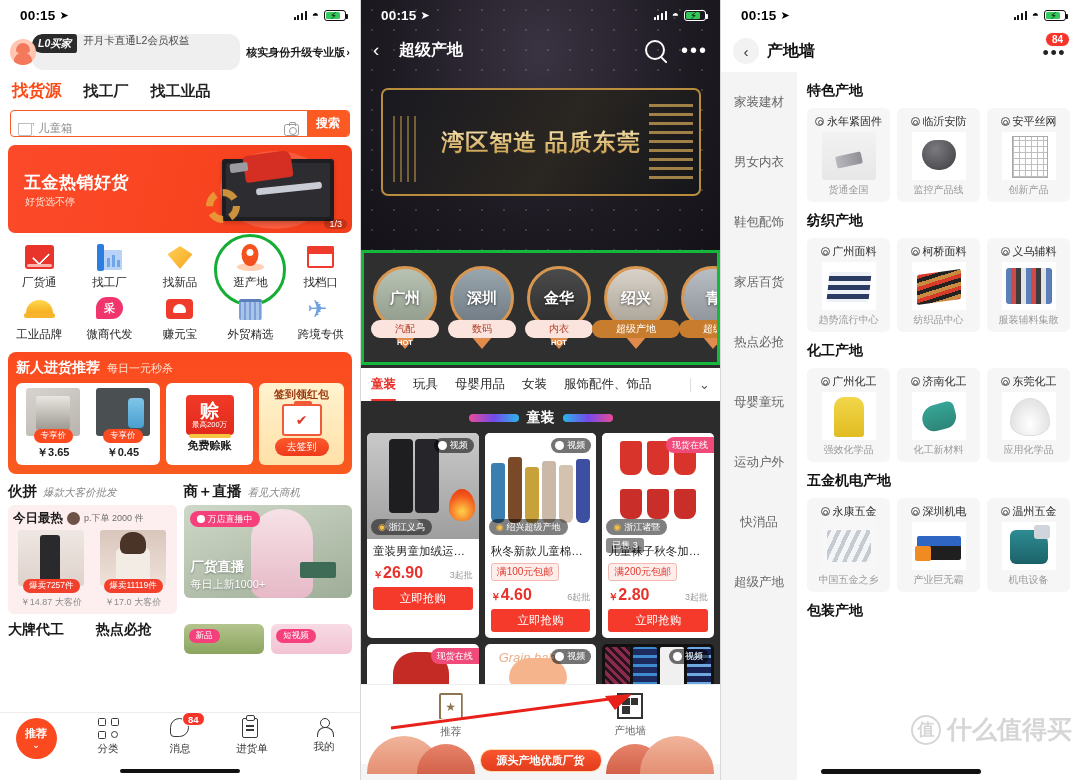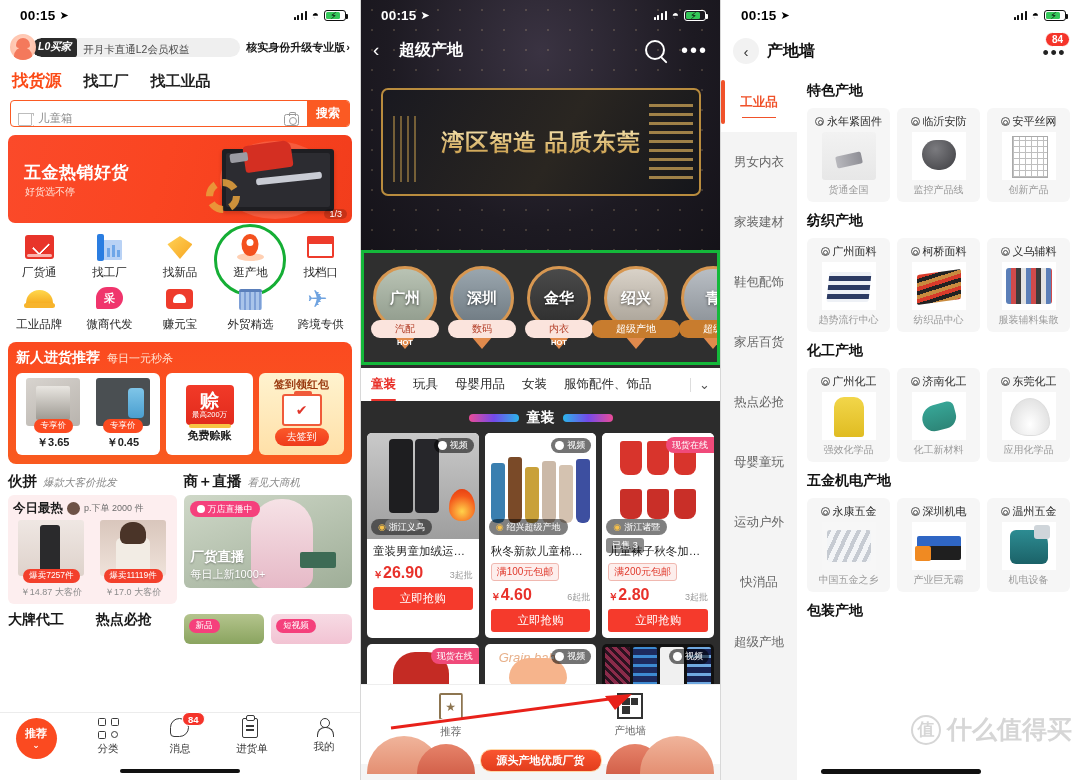--- a/index.html
+++ b/index.html
@@ -30,21 +30,21 @@
   .dark .wifi{color:#fff}
   .dark .batt{border-color:#fff}
   .dark .batt::after{background:#fff}
   .dark .bolt{color:#0a0a0a}
 
   
   .p1-memberbar{display:flex;align-items:center;padding:4px 10px 6px;gap:6px;}
   .avatar{width:26px;height:26px;border-radius:50%;background:radial-gradient(circle at 50% 40%,#ffd8c8,#ffb59a);position:relative;flex:0 0 auto;overflow:hidden;}
   .avatar::before{content:"";position:absolute;left:6px;top:4px;width:14px;height:10px;background:#f4795c;border-radius:7px 7px 3px 3px;}
   .avatar::after{content:"";position:absolute;left:4px;top:13px;width:18px;height:13px;background:#f4795c;border-radius:9px 9px 0 0;}
-  .lvl-wrap{display:flex;align-items:flex-end;background:#efefef;border-radius:11px;height:19px;flex:1;min-width:0;overflow:hidden;margin-left:-10px;}
+  .lvl-wrap{display:flex;align-items:flex-start;background:#efefef;border-radius:11px;height:36px;flex:1;min-width:0;overflow:hidden;margin-left:-10px;}
   .lvl-badge{background:#2b2b2b;color:#fff;font-size:10.5px;font-weight:bold;font-style:italic;padding:0 6px;height:19px;display:flex;align-items:center;border-radius:10px 3px 3px 10px;}
   .lvl-text{font-size:10.5px;color:#4a4a4a;padding-left:6px;white-space:nowrap;}
   .upgrade{font-size:11px;font-weight:bold;color:#1a1a1a;white-space:nowrap;display:flex;align-items:center;gap:1px;}
 
   .p1-tabs{display:flex;gap:22px;padding:4px 12px 2px;align-items:baseline;}
   .p1-tab{font-size:15px;color:#222;font-weight:bold;}
   .p1-tab.on{color:#fb4a16;font-size:16.5px;}
 
   .p1-search{margin:6px 10px 0;height:27px;border:1.3px solid #fb5a23;border-radius:4px;display:flex;align-items:flex-end;overflow:hidden;background:#fff;}
   .scan-ic{width:14px;height:13px;margin:0 6px 0 7px;position:relative;flex:0 0 auto;}
@@ -879,23 +879,22 @@
 
     <div class="p3-head">
       <span class="p3-back">‹</span>
       <span class="p3-title">产地墙</span>
       <span class="p3-badge">84</span>
       <span class="p3-dots">•••</span>
     </div>
 
     <div class="p3-wrap">
       <div class="p3-side">
-        <div class="p3-si on">工业品</div>
+        <div class="p3-si">家装建材</div>
         <div class="p3-si">男女内衣</div>
-        <div class="p3-si">家装建材</div>
         <div class="p3-si">鞋包配饰</div>
         <div class="p3-si">家居百货</div>
         <div class="p3-si">热点必抢</div>
         <div class="p3-si">母婴童玩</div>
         <div class="p3-si">运动户外</div>
         <div class="p3-si">快消品</div>
         <div class="p3-si">超级产地</div>
       </div>
 
       <div class="p3-main">

